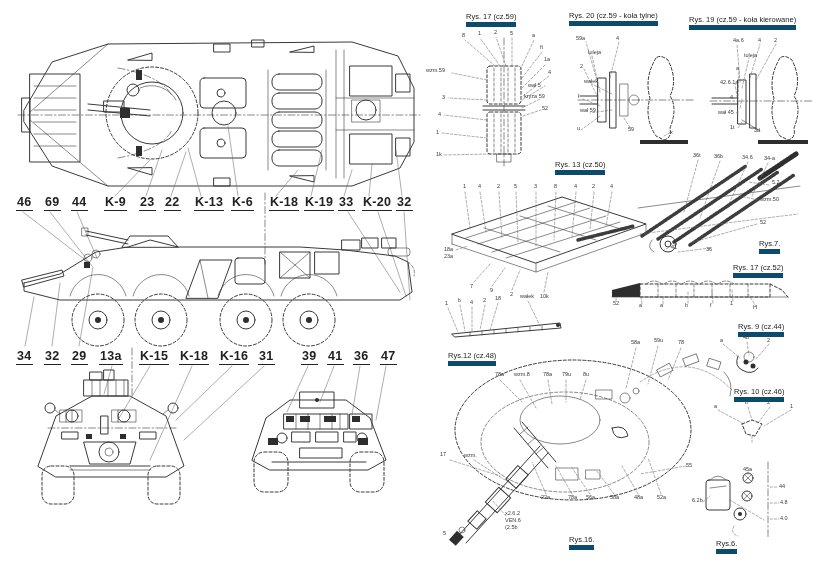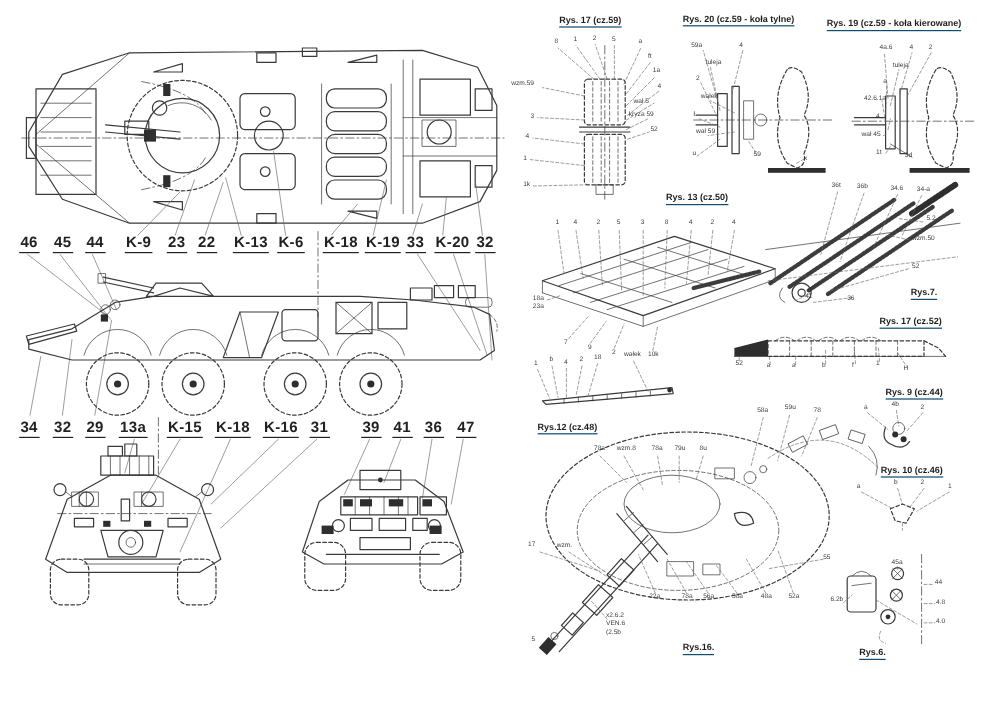--- a/index.html
+++ b/index.html
@@ -9,21 +9,21 @@
   #art *{stroke:#3a3a3a;fill:none;stroke-width:1;stroke-linejoin:round;stroke-linecap:round}
   #art .fdark{fill:#2e2e2e;stroke:none}
   #art .dash{stroke-dasharray:3 2}
   #art .dd{stroke-dasharray:7 2.5 1.5 2.5}
   #art .thin{stroke-width:.6}
   #art .ld{stroke:#6a6a6a;stroke-width:.55;stroke-dasharray:2.5 1.8;fill:none}
   #art .sld{stroke:#6a6a6a;stroke-width:.55;fill:none}
   #art .bar{stroke:#3c3c3c;stroke-width:3.5;stroke-dasharray:2 1.4}
   #art .bar2{stroke:#2e2e2e;stroke-width:5;stroke-dasharray:2 1.2}
   .cal{position:absolute;font-weight:bold;font-size:12.5px;color:#222;line-height:1;border-bottom:1.5px solid #222;padding:0 1px 1px;letter-spacing:.3px;white-space:nowrap}
-  .fig-title{position:absolute;font-weight:bold;font-size:7.5px;color:#1d1d1d;line-height:1;border-bottom:1px solid #0c4a6e;padding-bottom:1px;white-space:nowrap}
+  .fig-title{position:absolute;font-weight:normal;font-size:7.5px;color:#1d1d1d;line-height:1;border-bottom:5px solid #0c4a6e;padding-bottom:1px;white-space:nowrap}
   .t{position:absolute;font-style:normal;font-size:5.5px;color:#3c3c3c;line-height:1;white-space:nowrap}
 </style>
 </head>
 <body>
 
 <div id="sheet">
 
 <svg id="art" width="826" height="584" viewBox="0 0 826 584">
 
   <g>
@@ -473,21 +473,21 @@
     <line x1="770" y1="503" x2="779" y2="503" class="ld"></line>
     <line x1="770" y1="519" x2="779" y2="519" class="ld"></line>
     <path d="M734,526 q-4,8 4,10" class="ld"></path>
     <line x1="703" y1="502" x2="710" y2="496" class="ld"></line>
     <line x1="748" y1="472" x2="748" y2="476" class="ld"></line>
     <line x1="730" y1="500" x2="764" y2="520" class="ld"></line>
   </g>
 </svg>
 
 <span class="cal" style="left:16px;top:196px">46</span>
-<span class="cal" style="left:44px;top:196px">45</span>
+<span class="cal" style="left:44px;top:196px">69</span>
 <span class="cal" style="left:71px;top:196px">44</span>
 <span class="cal" style="left:104px;top:196px">K-9</span>
 <span class="cal" style="left:139px;top:196px">23</span>
 <span class="cal" style="left:164px;top:196px">22</span>
 <span class="cal" style="left:194px;top:196px">K-13</span>
 <span class="cal" style="left:231px;top:196px">K-6</span>
 <span class="cal" style="left:269px;top:196px">K-18</span>
 <span class="cal" style="left:304px;top:196px">K-19</span>
 <span class="cal" style="left:338px;top:196px">33</span>
 <span class="cal" style="left:362px;top:196px">K-20</span>

